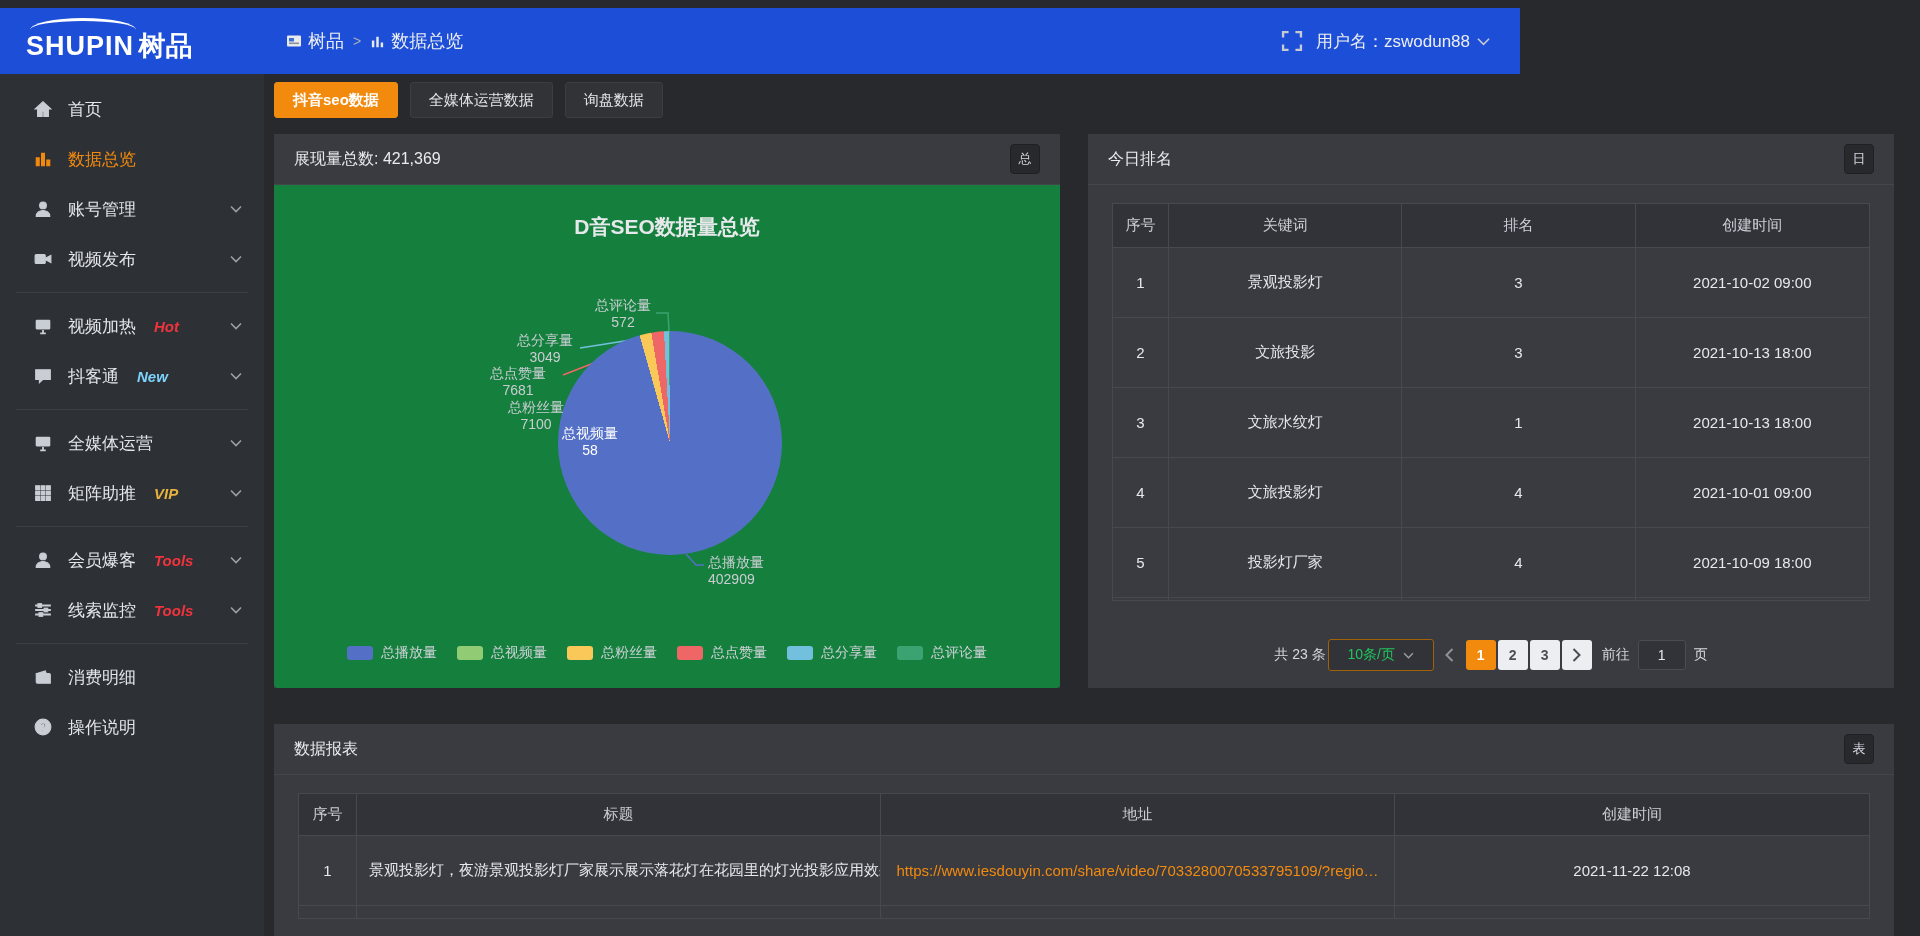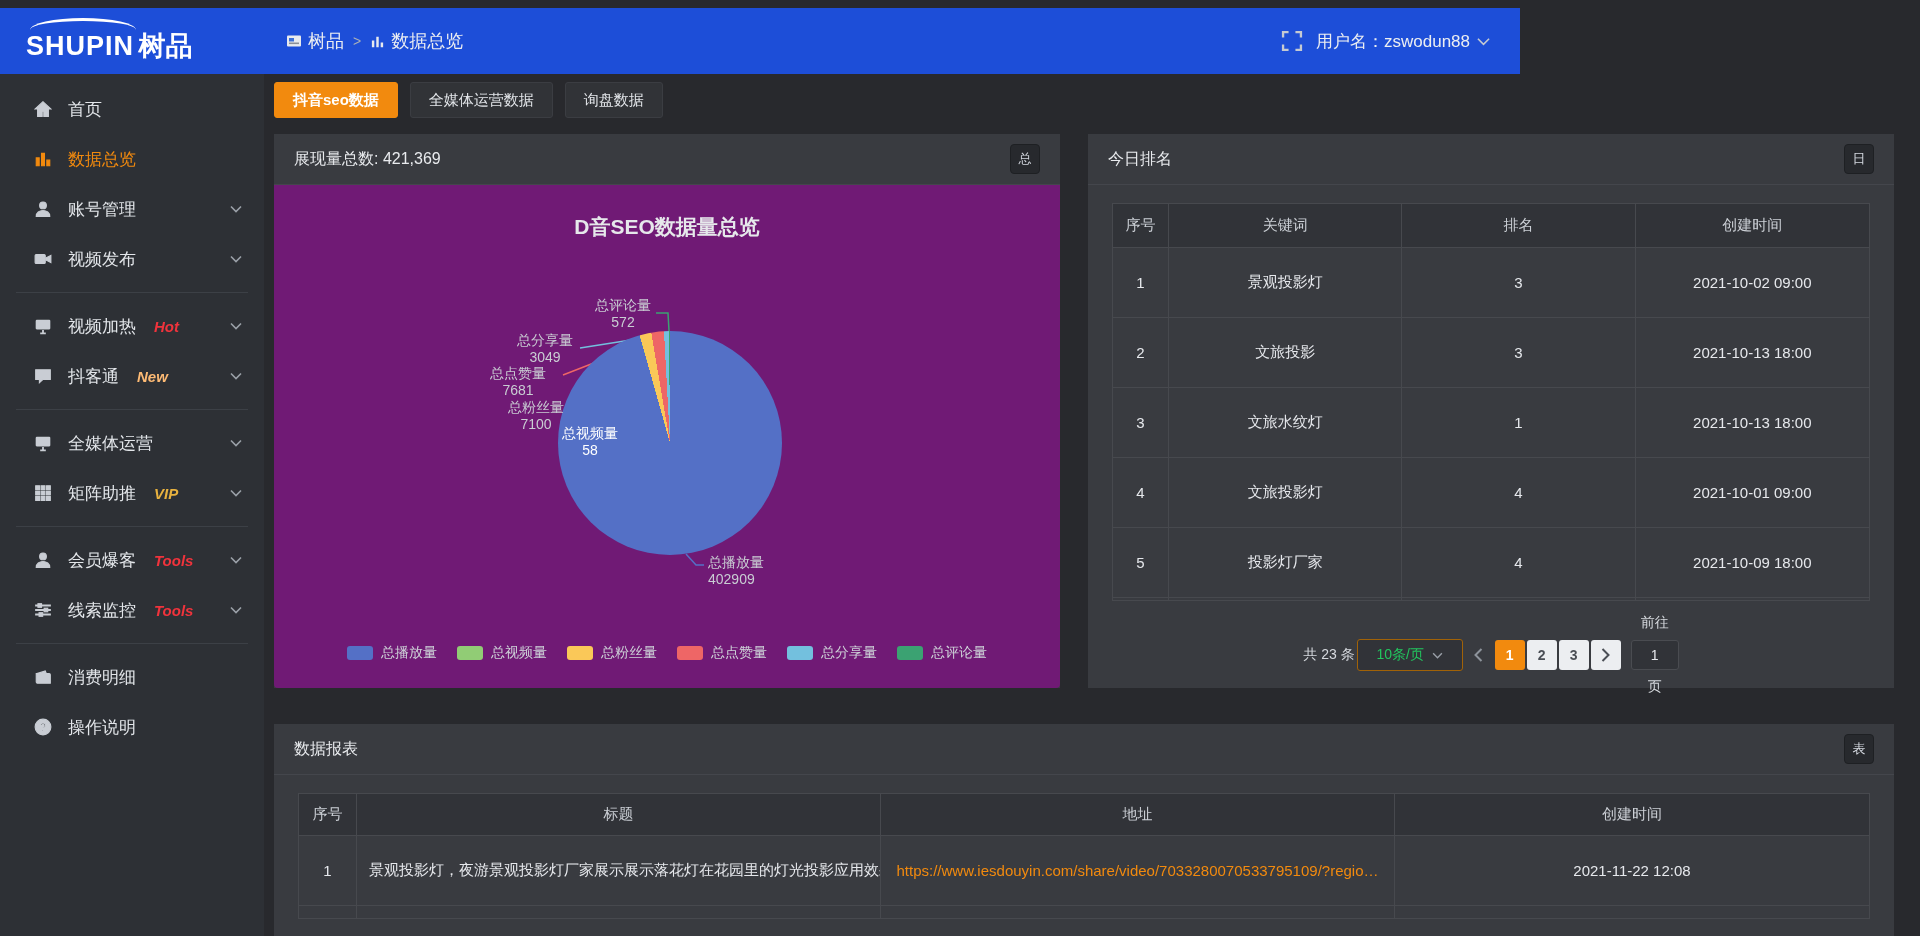--- a/index.html
+++ b/index.html
@@ -43,21 +43,21 @@
   .cards-row { display:flex; gap:28px; }
   .card { background:#393b40; border-radius:0; }
   .card-head { height:50px; display:flex; align-items:center; padding:0 20px; font-size:16px; color:#e9ebee; }
   .card-head-line { height:1px; background:#44464c; }
   .mini-badge { margin-left:auto; width:30px; height:30px; border-radius:4px; background:#27292d;
     border:1px solid #1e2023; color:#d5d9e0; font-size:13px; display:flex; align-items:center;
     justify-content:center; cursor:pointer; }
 
   
   .chart-card { width:786px; height:554px; display:flex; flex-direction:column; }
-  .chart-area { position:relative; flex:1; background:#701a75; border-radius:0 0 4px 4px; }
+  .chart-area { position:relative; flex:1; background:#15803d; border-radius:0 0 4px 4px; }
   .chart-title { position:absolute; top:28px; left:0; width:100%; text-align:center;
     font-size:21px; font-weight:bold; color:#e6e8eb; }
   .pie { position:absolute; left:284px; top:146px; width:224px; height:224px; border-radius:50%; }
   .pie-lbl { position:absolute; font-size:14px; color:#c9cdd3; text-align:center; line-height:17px; transform:translateX(-50%); }
   .pie-lbl.inside { color:#fff; }
   .pie-lbl.left-align { transform:none; text-align:left; }
   .lbl-lines { position:absolute; left:0; top:0; pointer-events:none; }
   .legend { position:absolute; left:0; bottom:26px; width:100%; display:flex; justify-content:center; gap:20px; }
   .legend-item { display:flex; align-items:center; gap:8px; font-size:14px; color:#ced2d8; cursor:pointer; }
   .legend-swatch { width:26px; height:14px; border-radius:3px; }
@@ -73,21 +73,21 @@
   .rk-hcell { height:44px; background:#313338; color:#ccd0d6; }
   .rk-rcell { height:70px; }
   .rk-pcell { height:13px; border-bottom:none; }
   .rk-pager { height:66px; display:flex; align-items:center; justify-content:center; gap:2px; font-size:14px; color:#d6d9de; }
   .pg-select { width:106px; height:32px; background:#313338; border:1px solid #a16207; border-radius:3px;
     display:flex; align-items:center; justify-content:center; gap:8px; cursor:pointer; color:#22c55e; }
   .pg-arrow-prev { width:28px; height:30px; display:flex; align-items:center; justify-content:center; cursor:pointer; }
   .pg-btn { min-width:30px; height:30px; border-radius:3px; background:#eceef1; color:#4a4e55; font-size:14px;
     display:flex; align-items:center; justify-content:center; cursor:pointer; font-weight:bold; }
   .pg-btn.active { background:#f28a0e; color:#fff; }
-  .pg-goto { display:flex; align-items:center; gap:8px; margin-left:8px;flex-direction:column; }
+  .pg-goto { display:flex; align-items:center; gap:8px; margin-left:8px; }
   .pg-input { width:48px; height:30px; background:#313338; border:1px solid #4a4c51; border-radius:3px;
     color:#e6e8ec; text-align:center; font-size:14px; font-family:inherit; }
 
   
   .report-card { margin-top:36px; height:280px; }
   .rp-body { padding:18px 24px 0; }
   .rp-table { border:1px solid #47494e; display:grid; grid-template-columns:58px 524px 514px 1fr; font-size:15px; }
   .rp-cell { border-right:1px solid #47494e; border-bottom:1px solid #47494e; display:flex; align-items:center;
     justify-content:center; color:#e6e8ec; overflow:hidden; }
   .rp-cell:nth-child(4n) { border-right:none; }
@@ -184,21 +184,21 @@
     <span class="sb-badge" style="color:#f0333c">Hot</span>
     <svg class="sb-caret" viewBox="0 0 12 8" stroke-width="1.6">
         <polyline points="1,1.5 6,6.5 11,1.5"></polyline>
       </svg>
   </div>
   <div class="sb-item">
     <svg class="si" viewBox="0 0 16 16">
         <path d="M1.5 2.5h13V11H8l-3.2 3v-3H1.5z"></path>
       </svg>
     <span>抖客通</span>
-    <span class="sb-badge" style="color:#fdba74">New</span>
+    <span class="sb-badge" style="color:#7dd3fc">New</span>
     <svg class="sb-caret" viewBox="0 0 12 8" stroke-width="1.6">
         <polyline points="1,1.5 6,6.5 11,1.5"></polyline>
       </svg>
   </div>
   <div class="sb-divider"></div>
   <div class="sb-item">
     <svg class="si stroke-ic" viewBox="0 0 16 16" stroke-width="1.6">
         <rect x="1.5" y="2.5" width="13" height="8.5" rx="1" fill="#c9cdd4" stroke="none"></rect>
         <path d="M5.5 14.5h5M8 11.5v3"></path>
       </svg>

